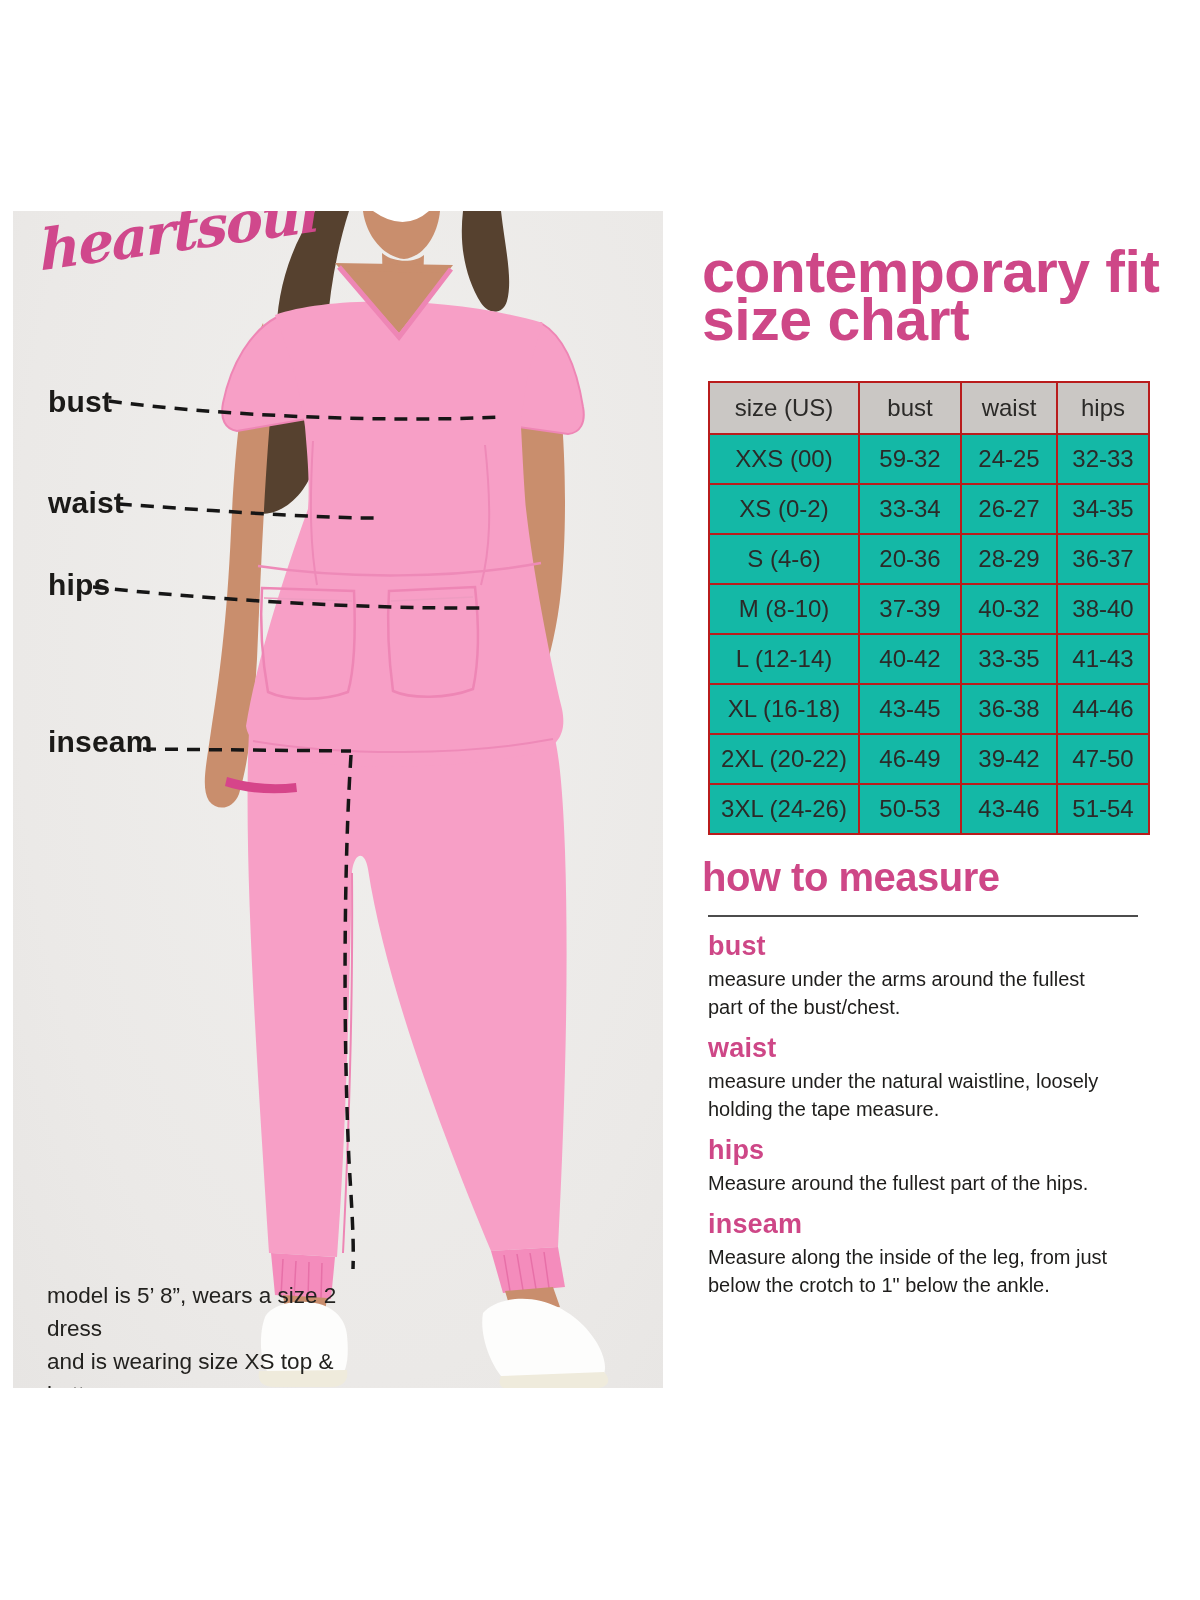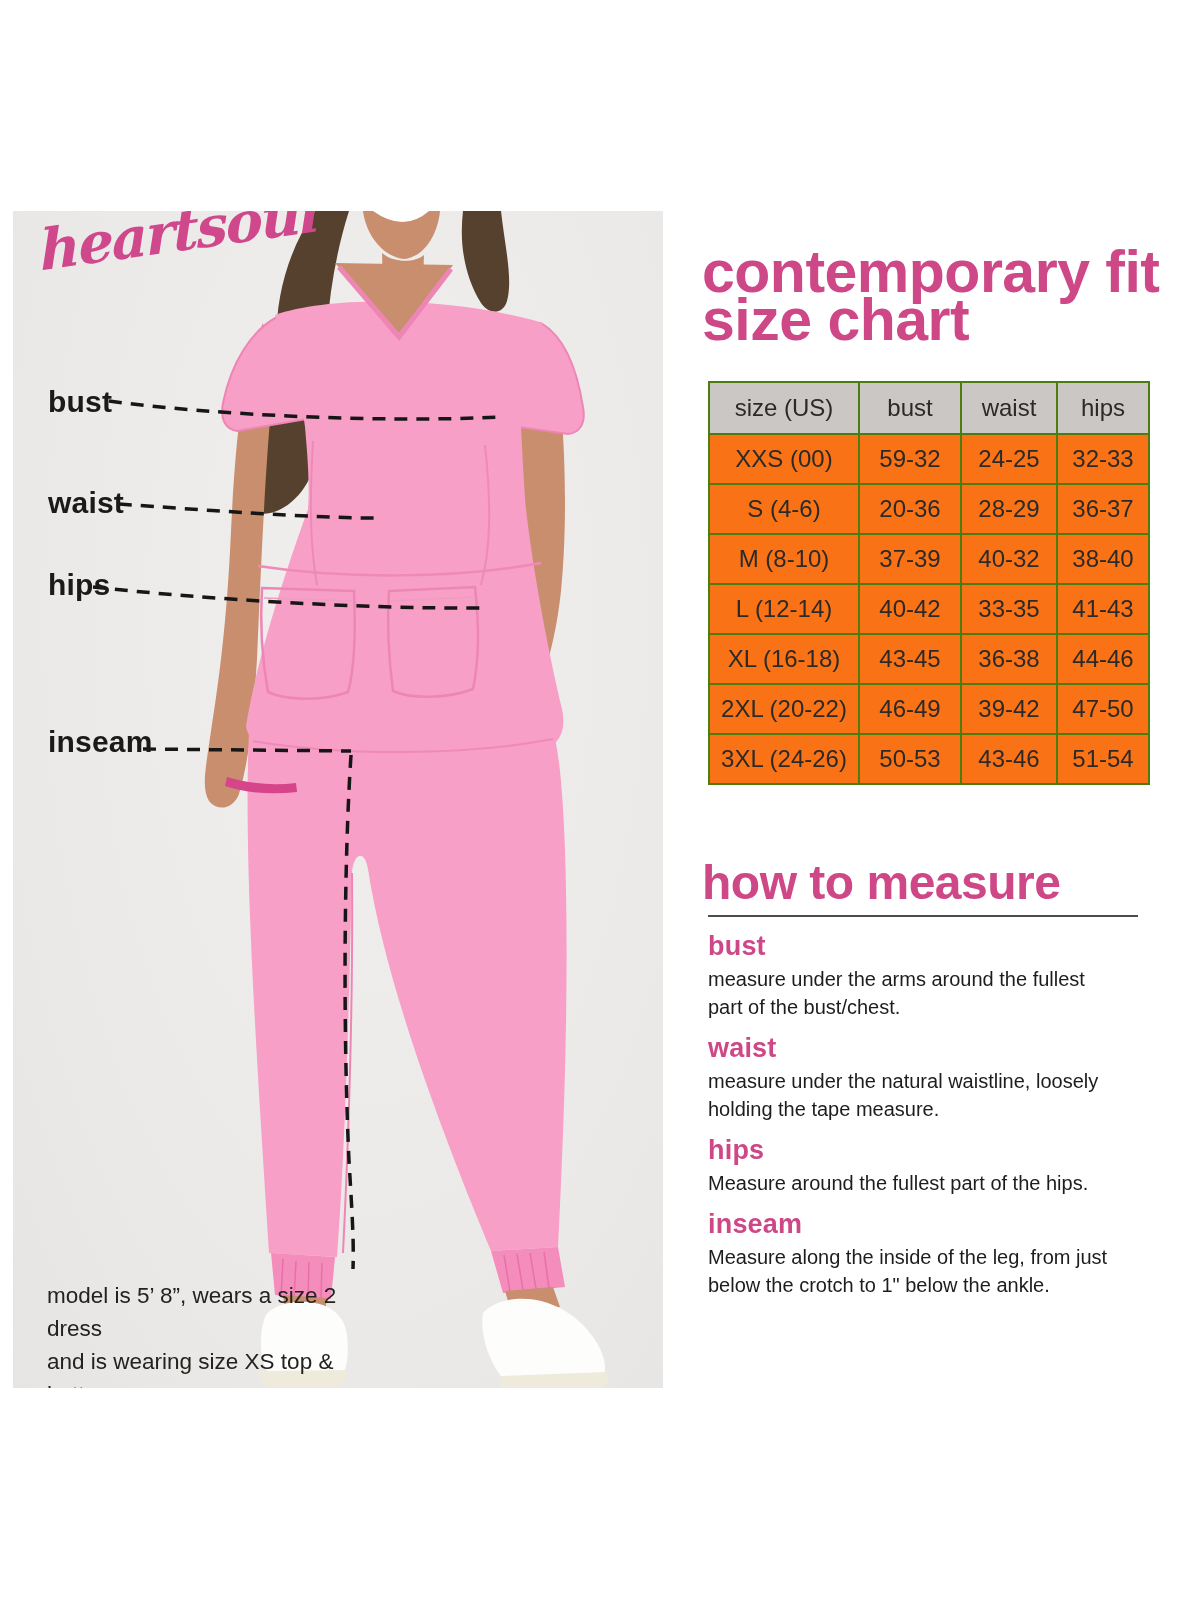--- a/index.html
+++ b/index.html
@@ -36,33 +36,33 @@
   .chart-title{
     position:absolute;left:702px;top:248px;
     font-size:59px;line-height:48px;font-weight:bold;letter-spacing:-0.5px;
     color:#ce4787;
   }
   #size-table{
     position:absolute;left:708px;top:381px;border-collapse:collapse;
     font-size:24px;color:#2b2a28;
   }
   #size-table th,#size-table td{
-    border:2px solid #4d7c0f;text-align:center;padding:0;
+    border:2px solid #b91c1c;text-align:center;padding:0;
   }
   #size-table th{
     background:#cac7c4;font-weight:normal;height:50px;
   }
-  #size-table td{height:48px;background:#f97316;}
+  #size-table td{height:48px;background:#14b8a6;}
   .col-size{width:148px;}
   .col-bust{width:100px;}
   .col-waist{width:94px;}
   .col-hips{width:90px;}
   .htm-title{
     position:absolute;left:702px;top:855px;
-    font-size:48px;font-weight:bold;letter-spacing:-0.5px;color:#ce4787;
+    font-size:40px;font-weight:bold;letter-spacing:-0.5px;color:#ce4787;
   }
   .htm-rule{
     position:absolute;left:708px;top:915px;width:430px;height:2px;background:#4c4c4c;
   }
   #htm-sections{position:absolute;left:708px;top:931px;width:400px;}
   .htm-section{margin-bottom:12px;}
   .htm-label{
     font-size:27px;font-weight:bold;color:#ce4787;margin:0 0 3px 0;letter-spacing:0.2px;
   }
   .htm-text{
@@ -157,20 +157,26 @@
       </tr>
     </thead>
     <tbody>
       <tr>
         <td>XXS (00)</td>
         <td>59-32</td>
         <td>24-25</td>
         <td>32-33</td>
       </tr>
       <tr>
+        <td>XS (0-2)</td>
+        <td>33-34</td>
+        <td>26-27</td>
+        <td>34-35</td>
+      </tr>
+      <tr>
         <td>S (4-6)</td>
         <td>20-36</td>
         <td>28-29</td>
         <td>36-37</td>
       </tr>
       <tr>
         <td>M (8-10)</td>
         <td>37-39</td>
         <td>40-32</td>
         <td>38-40</td>

